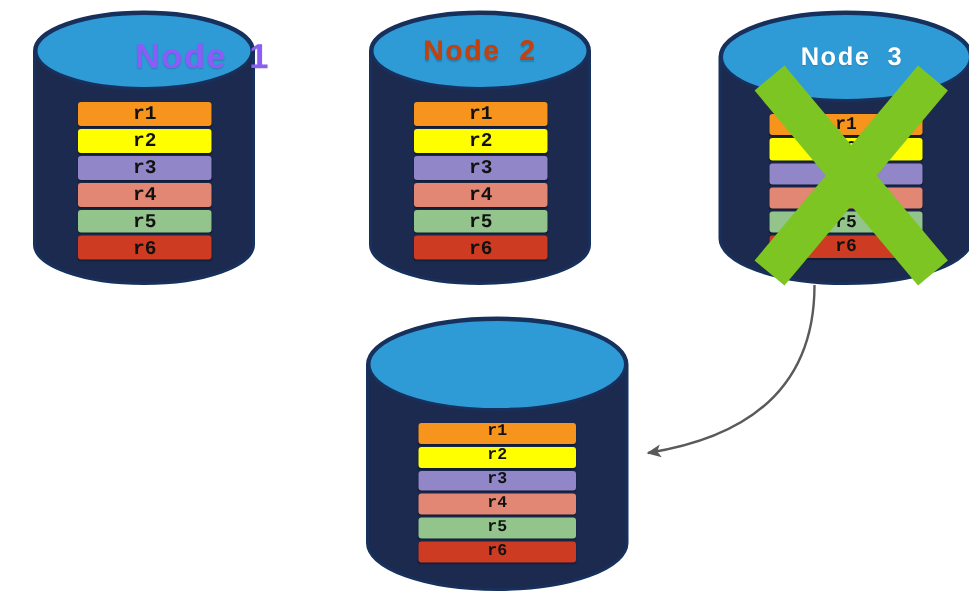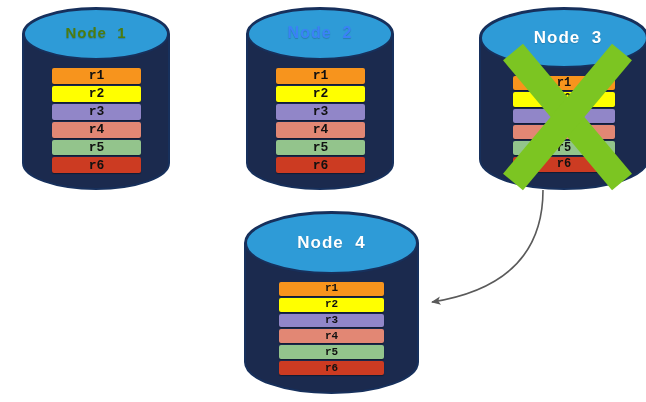--- a/index.html
+++ b/index.html
@@ -84,36 +84,36 @@
 </style>
 </head>
 <body>
 
 <div id="canvas">
     <div class="node" style="left: 22px; top: 6px; width: 148px; height: 185px;">
       <svg class="cyl-svg" width="148" height="185" viewBox="0 0 148 185">
         <path d="M 1,28 L 1,157 A 73 26 0 0 0 147 157 L 147 28 A 73 26 0 0 0 1 28 Z" fill="#1b2a4e" stroke="#17305c" stroke-width="2"></path>
         <ellipse cx="74" cy="28" rx="72" ry="25" fill="#2e9bd7" stroke="#17305c" stroke-width="2"></ellipse>
       </svg>
-      <div class="node-label" style="top: 18px; font-size: 15px; color: #4d7c0f;">Node  1</div>
+      <div class="node-label" style="top: 18px; font-size: 23px; color: #8b5cf6; margin-left: 39px;">Node  1</div>
       <div class="records" style="left: 30px; width: 89px; top: 62px; gap: 2px;">
         <div class="record" style="background: rgb(247, 148, 29); height: 15.8833px; font-size: 13px; color: rgb(17, 17, 17);">r1</div>
         <div class="record" style="background: rgb(255, 255, 0); height: 15.8833px; font-size: 13px; color: rgb(17, 17, 17);">r2</div>
         <div class="record" style="background: rgb(145, 134, 200); height: 15.8833px; font-size: 13px; color: rgb(17, 17, 17);">r3</div>
         <div class="record" style="background: rgb(226, 135, 116); height: 15.8833px; font-size: 13px; color: rgb(17, 17, 17);">r4</div>
         <div class="record" style="background: rgb(147, 196, 140); height: 15.8833px; font-size: 13px; color: rgb(17, 17, 17);">r5</div>
         <div class="record" style="background: rgb(204, 59, 34); height: 15.8833px; font-size: 13px; color: rgb(17, 17, 17);">r6</div>
       </div>
     </div>
     <div class="node" style="left: 246px; top: 6px; width: 148px; height: 185px;">
       <svg class="cyl-svg" width="148" height="185" viewBox="0 0 148 185">
         <path d="M 1,28 L 1,157 A 73 26 0 0 0 147 157 L 147 28 A 73 26 0 0 0 1 28 Z" fill="#1b2a4e" stroke="#17305c" stroke-width="2"></path>
         <ellipse cx="74" cy="28" rx="72" ry="25" fill="#2e9bd7" stroke="#17305c" stroke-width="2"></ellipse>
       </svg>
-      <div class="node-label" style="top: 18px; font-size: 16px; color: #3b82f6;">Node  2</div>
+      <div class="node-label" style="top: 18px; font-size: 19px; color: #c2410c;">Node  2</div>
       <div class="records" style="left: 30px; width: 89px; top: 62px; gap: 2px;">
         <div class="record" style="background: rgb(247, 148, 29); height: 15.8833px; font-size: 13px; color: rgb(17, 17, 17);">r1</div>
         <div class="record" style="background: rgb(255, 255, 0); height: 15.8833px; font-size: 13px; color: rgb(17, 17, 17);">r2</div>
         <div class="record" style="background: rgb(145, 134, 200); height: 15.8833px; font-size: 13px; color: rgb(17, 17, 17);">r3</div>
         <div class="record" style="background: rgb(226, 135, 116); height: 15.8833px; font-size: 13px; color: rgb(17, 17, 17);">r4</div>
         <div class="record" style="background: rgb(147, 196, 140); height: 15.8833px; font-size: 13px; color: rgb(17, 17, 17);">r5</div>
         <div class="record" style="background: rgb(204, 59, 34); height: 15.8833px; font-size: 13px; color: rgb(17, 17, 17);">r6</div>
       </div>
     </div>
     <div class="node" style="left: 455px; top: 6px; width: 178px; height: 185px; margin-left: 24px;">
@@ -135,21 +135,20 @@
           <line x1="34" y1="46" x2="143" y2="176"></line>
           <line x1="143" y1="46" x2="34" y2="176"></line>
         </g>
       </svg>
     </div>
     <div class="node" style="left: 244px; top: 210px; width: 175px; height: 185px;">
       <svg class="cyl-svg" width="175" height="185" viewBox="0 0 175 185">
         <path d="M 1,33 L 1,152 A 86.5 31 0 0 0 174 152 L 174 33 A 86.5 31 0 0 0 1 33 Z" fill="#1b2a4e" stroke="#17305c" stroke-width="2"></path>
         <ellipse cx="87.5" cy="33" rx="85.5" ry="30" fill="#2e9bd7" stroke="#17305c" stroke-width="2"></ellipse>
       </svg>
-      <div class="node-label" style="top: 23px; font-size: 17px; color: rgb(255, 255, 255);">Node  4</div>
       <div class="records" style="left: 35px; width: 105px; top: 72px; gap: 2px;">
         <div class="record" style="background: rgb(247, 148, 29); height: 13.8417px; font-size: 11px; color: rgb(17, 17, 17);">r1</div>
         <div class="record" style="background: rgb(255, 255, 0); height: 13.8417px; font-size: 11px; color: rgb(17, 17, 17);">r2</div>
         <div class="record" style="background: rgb(145, 134, 200); height: 13.8417px; font-size: 11px; color: rgb(17, 17, 17);">r3</div>
         <div class="record" style="background: rgb(226, 135, 116); height: 13.8417px; font-size: 11px; color: rgb(17, 17, 17);">r4</div>
         <div class="record" style="background: rgb(147, 196, 140); height: 13.8417px; font-size: 11px; color: rgb(17, 17, 17);">r5</div>
         <div class="record" style="background: rgb(204, 59, 34); height: 13.8417px; font-size: 11px; color: rgb(17, 17, 17);">r6</div>
       </div>
     </div>
   </div>

